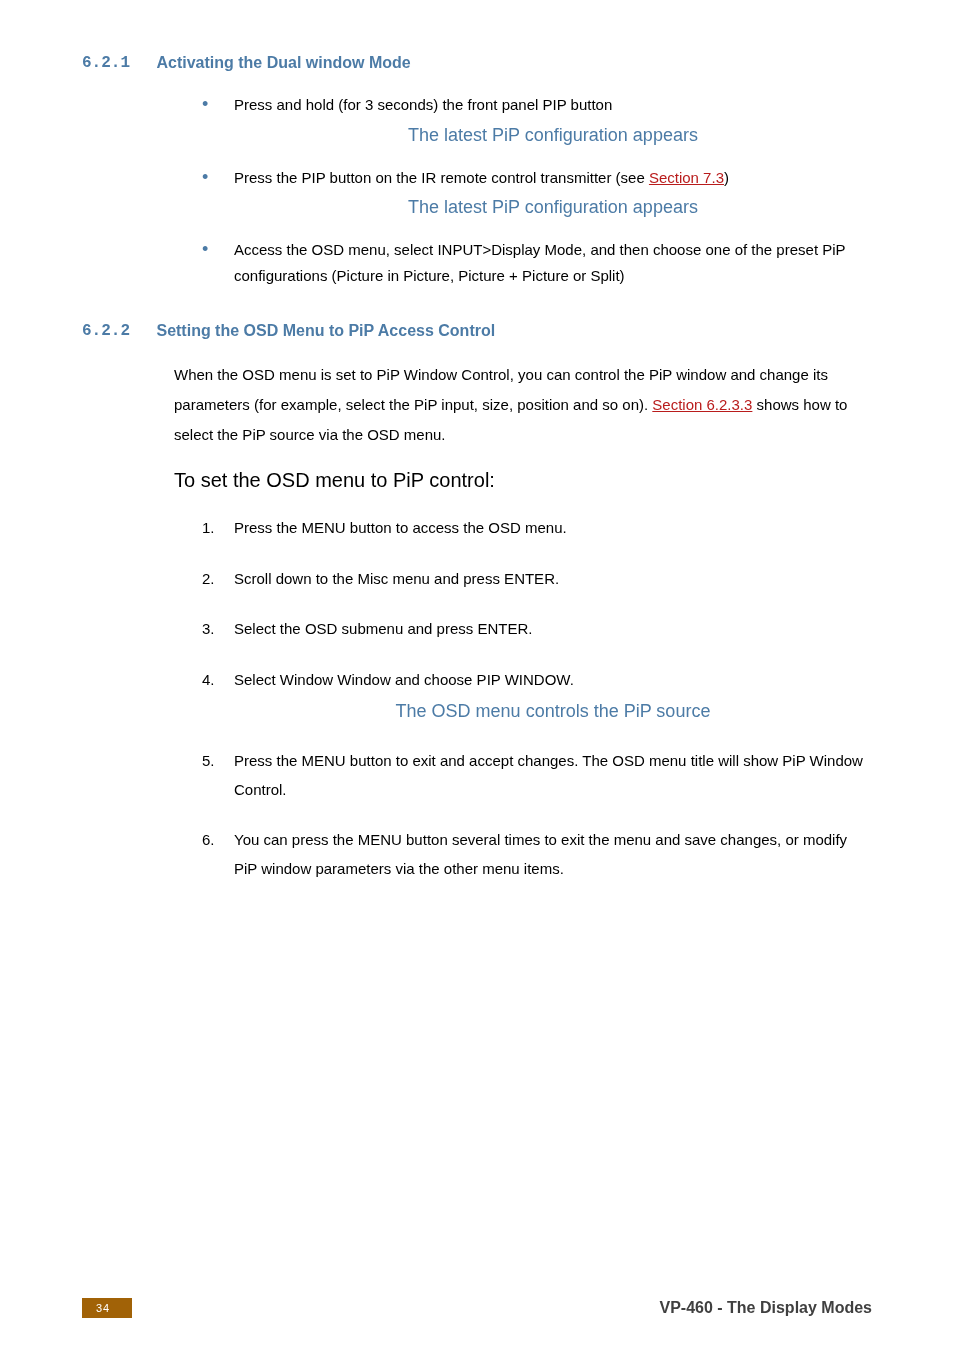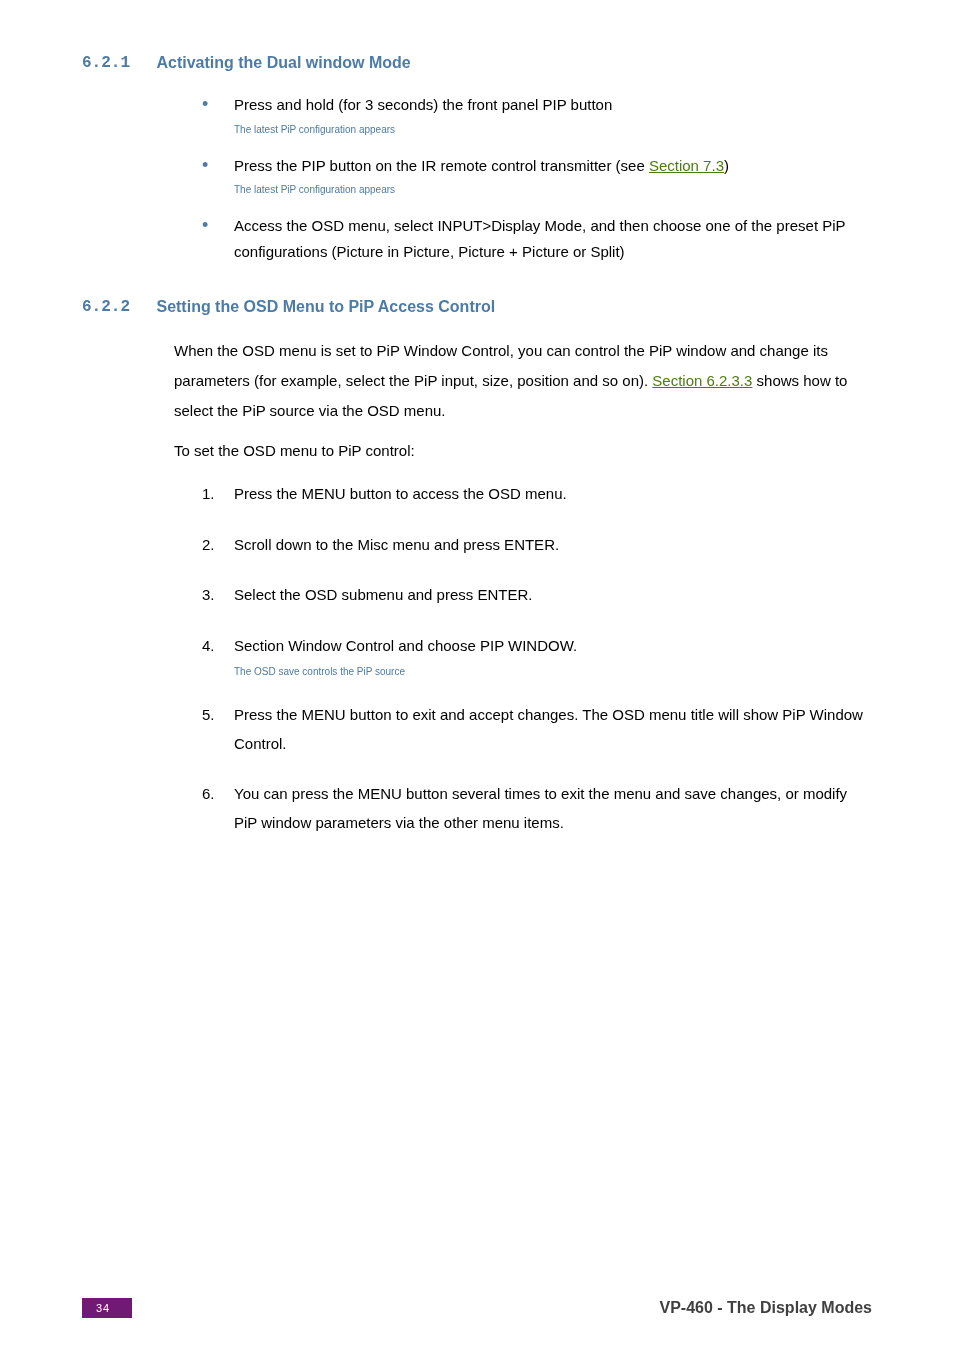--- a/index.html
+++ b/index.html
@@ -30,21 +30,21 @@
   .heading-row { margin-bottom: 20px; margin-top: 2px; }
   .heading-row-2 { margin-top: 34px; margin-bottom: 20px; }
   .body-block { margin-left: 92px; }
   p.body {
     font-size: 15px;
     line-height: 2.0;
     color: #000;
     margin-bottom: 10px;
   }
   p.body-tight {
-    font-size: 15px;
+    font-size: 20px;
     line-height: 2.0;
     color: #000;
     margin-bottom: 2px;
     margin-top: 10px;
   }
   ul.bullets {
     list-style: none;
     margin: 8px 0 0 28px;
     padding: 0;
   }
@@ -61,26 +61,27 @@
     position: absolute;
     left: 0;
     top: 0;
     color: #4c7ba6;
     font-size: 18px;
     line-height: 1.4;
   }
   .sub-note {
     display: block;
     color: #4c7ba6;
-    font-size: 10px;
+    font-size: 18px;
     margin-top: 4px;
     line-height: 1.5;
+    text-align: center;
   }
   a.link {
-    color: #4d7c0f;
+    color: #b91c1c;
   }
   ol.steps {
     list-style: none;
     counter-reset: step;
     margin: 14px 0 0 28px;
     padding: 0;
   }
   ol.steps > li {
     position: relative;
     padding-left: 32px;
@@ -101,21 +102,21 @@
   .footer {
     position: absolute;
     bottom: 36px;
     left: 82px;
     right: 82px;
     display: flex;
     justify-content: space-between;
     align-items: center;
   }
   .page-badge {
-    background: #701a75;
+    background: #a16207;
     color: #ffffff;
     font-size: 11px;
     letter-spacing: 1px;
     padding: 4px 22px 4px 14px;
   }
   .footer-right {
     color: #404040;
     font-size: 16px;
     font-weight: bold;
   }
@@ -161,22 +162,22 @@
     <li>
       <span>Press the MENU button to access the OSD menu.</span>
     </li>
     <li>
       <span>Scroll down to the Misc menu and press ENTER.</span>
     </li>
     <li>
       <span>Select the OSD submenu and press ENTER.</span>
     </li>
     <li>
-      <span>Section Window Control and choose PIP WINDOW.</span>
-      <span class="sub-note">The OSD save controls the PiP source</span>
+      <span>Select Window Window and choose PIP WINDOW.</span>
+      <span class="sub-note">The OSD menu controls the PiP source</span>
     </li>
     <li>
       <span>Press the MENU button to exit and accept changes. The OSD menu title will show PiP Window Control.</span>
     </li>
     <li>
       <span>You can press the MENU button several times to exit the menu and save changes, or modify PiP window parameters via the other menu items.</span>
     </li>
   </ol>
 
 </div>

